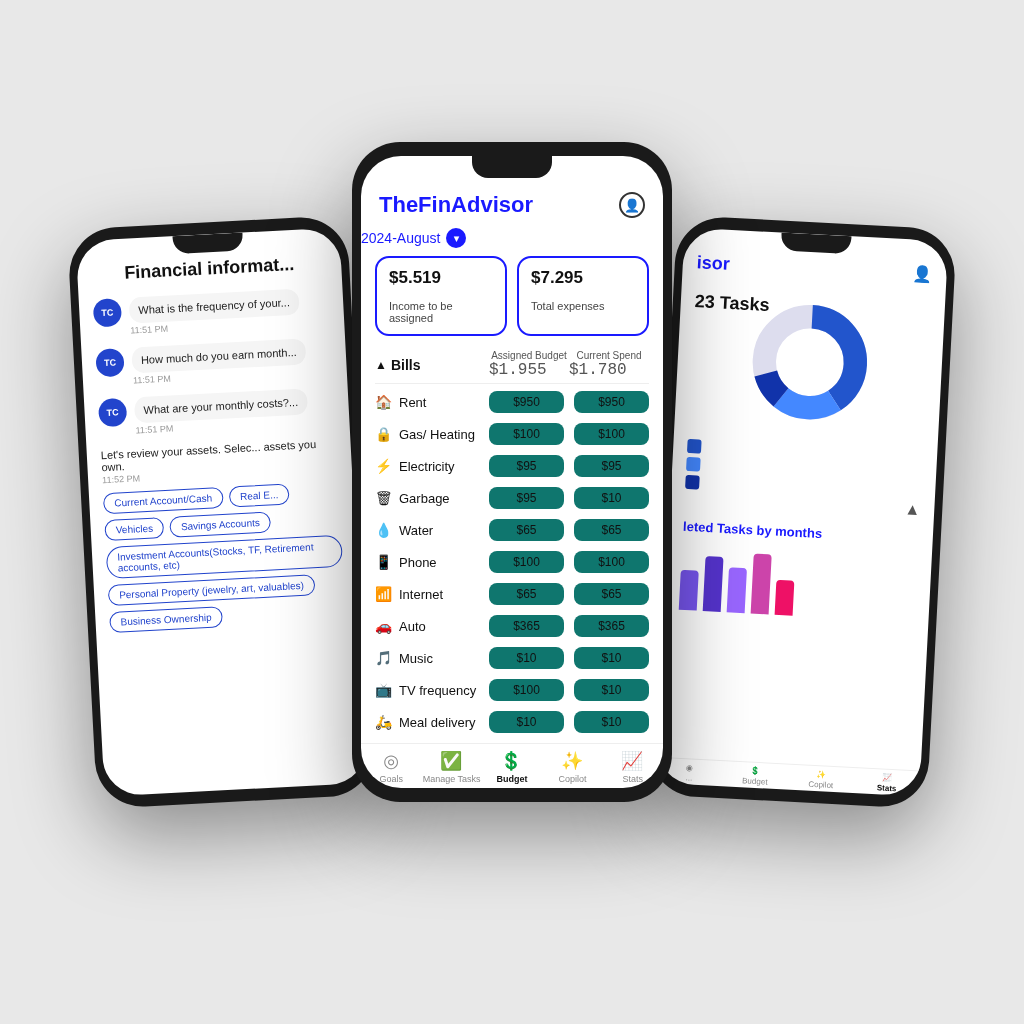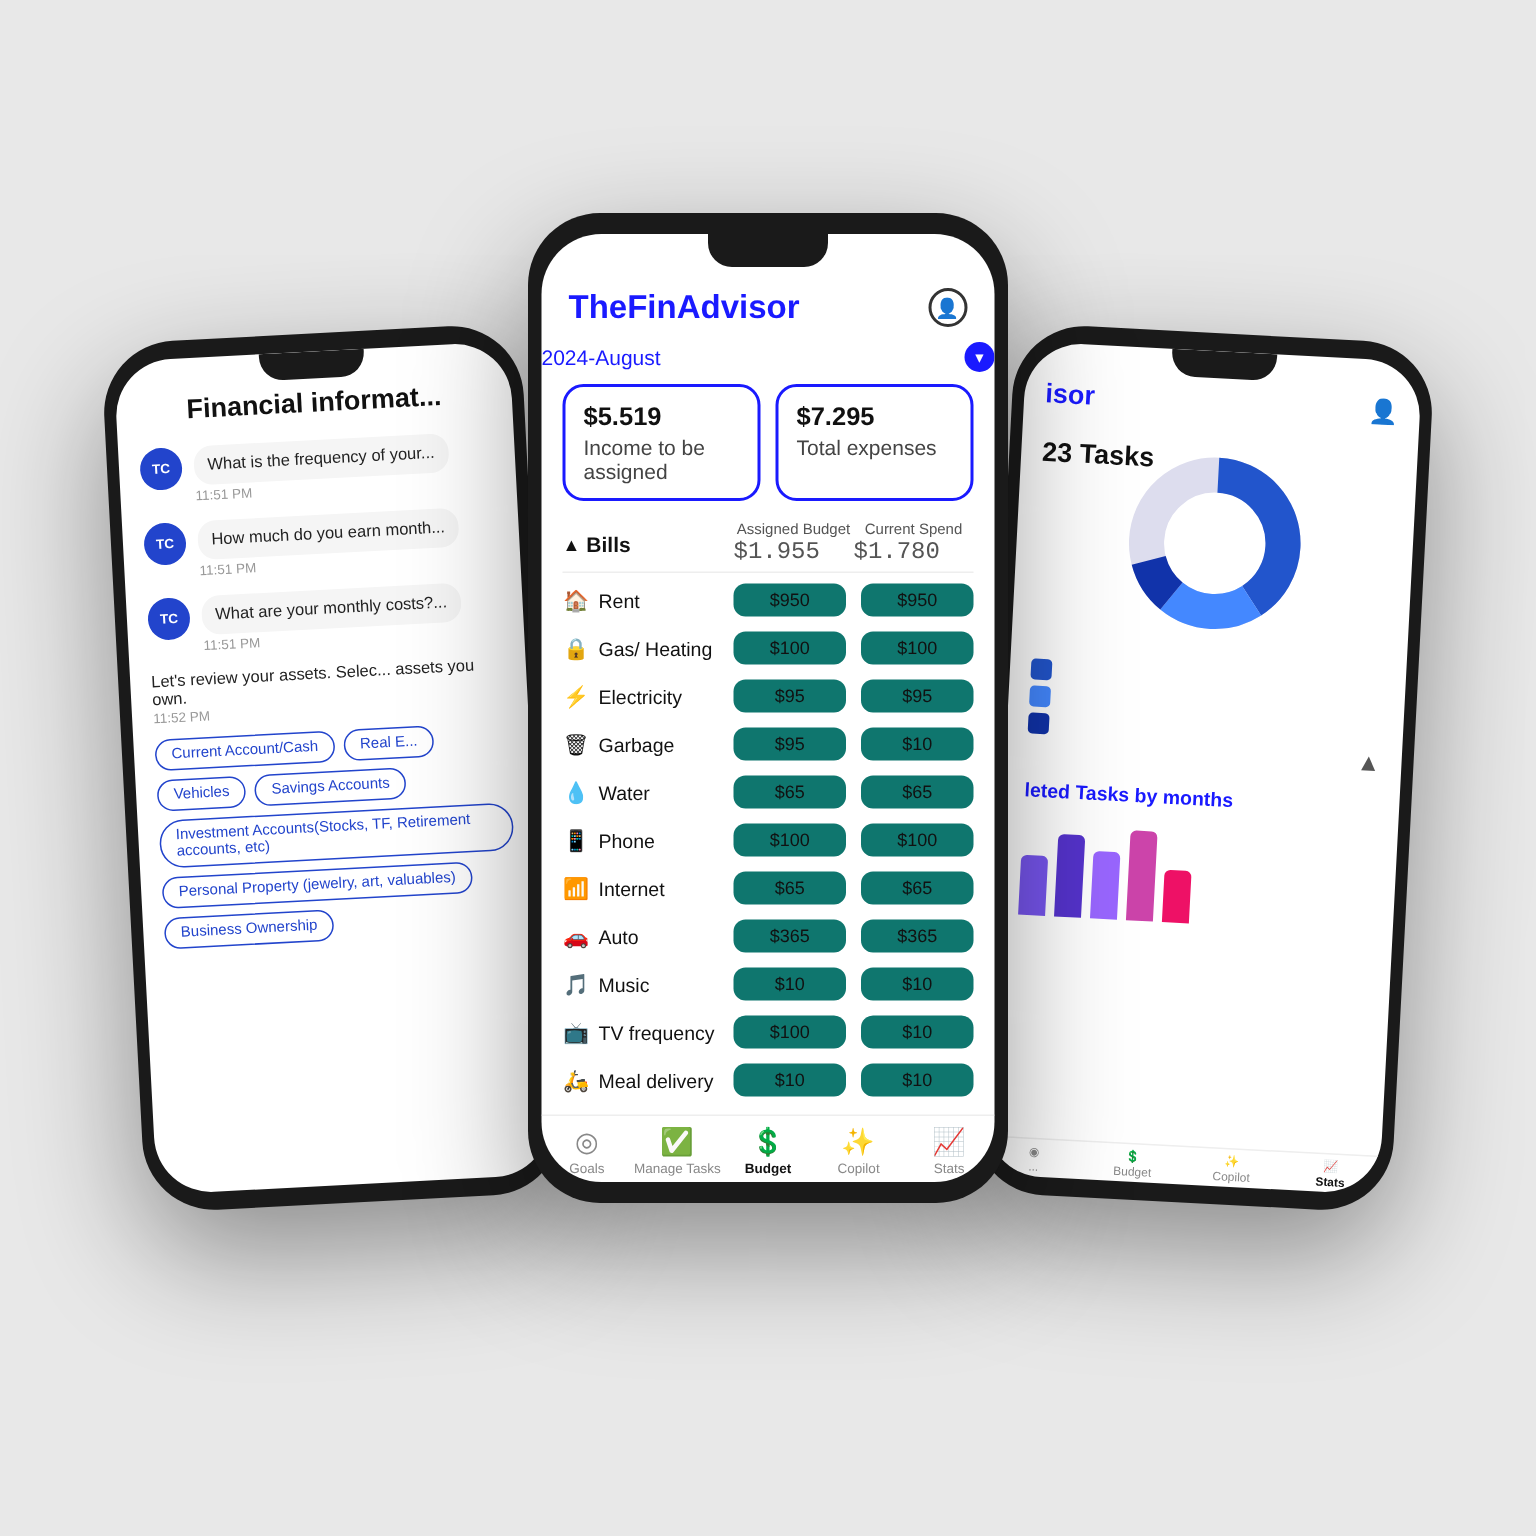--- a/index.html
+++ b/index.html
@@ -122,21 +122,21 @@
       border-radius: 50%;
       display: flex;
       align-items: center;
       justify-content: center;
       font-size: 13px;
     }
 
     .date-selector {
       display: flex;
       align-items: center;
-      justify-content: space-between;
+      justify-content: flex-start;
       gap: 6px;
       padding: 4px 0 8px;
       color: #1a1aff;
       font-size: 14px;
     }
     .date-selector .chevron-down {
       background: #1a1aff;
       color: white;
       border-radius: 50%;
       width: 20px;
@@ -157,23 +157,23 @@
       border: 2px solid #1a1aff;
       border-radius: 14px;
       padding: 10px 12px;
     }
     .summary-card .card-amount {
       font-size: 17px;
       font-weight: 700;
       color: #111;
     }
     .summary-card .card-label {
-      font-size: 14px;
+      font-size: 11px;
       color: #444;
-      margin-top: 2px;
+      margin-top: 12px;
     }
 
     .budget-table {
       flex: 1;
       overflow-y: auto;
       padding: 0 14px;
     }
     .budget-table::-webkit-scrollbar { display: none; }
 
     .table-header {

